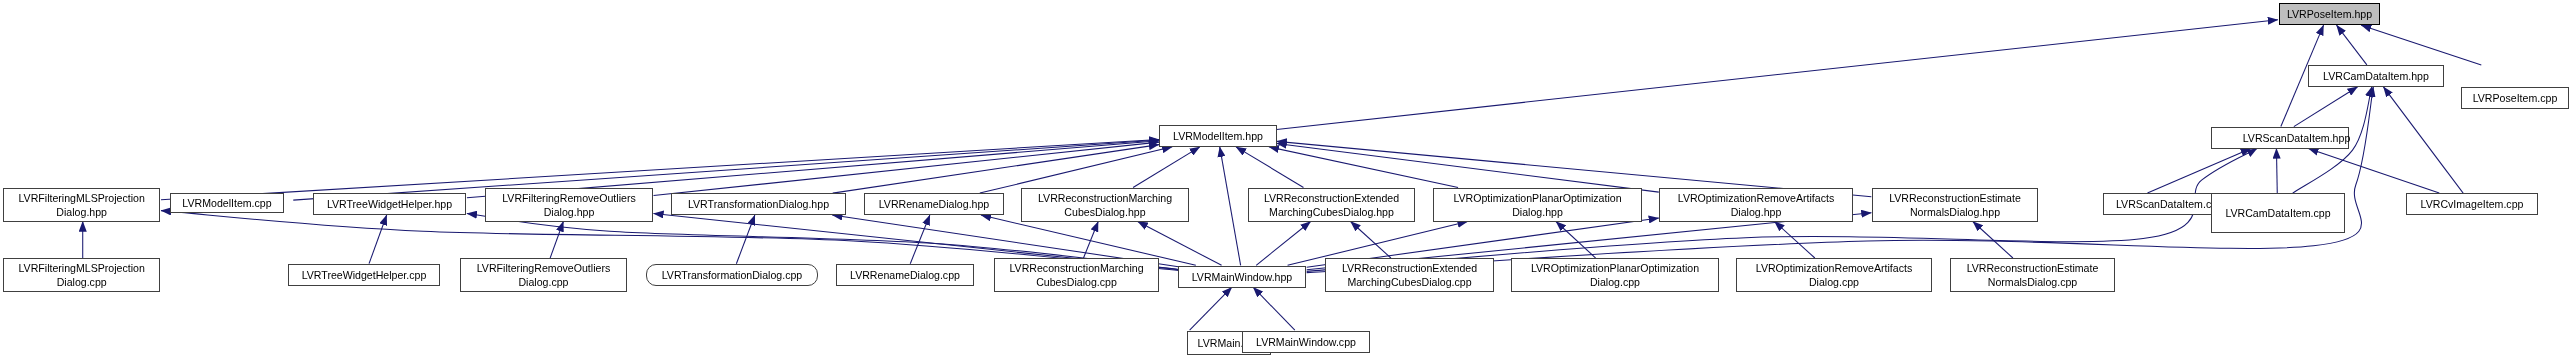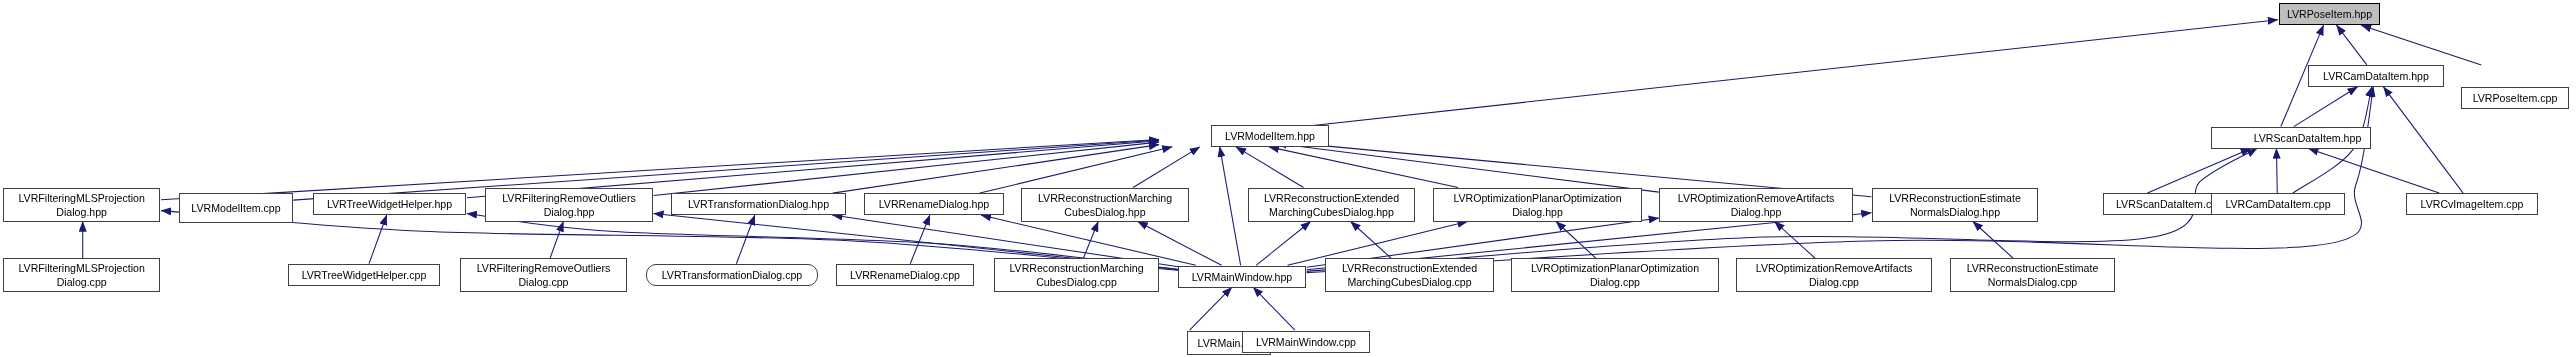--- a/index.html
+++ b/index.html
@@ -98,42 +98,42 @@
         <path d="M2479.448275862069,318 L2430.051724137931,273" fill="none" stroke="#191970" stroke-width="1.3" marker-end="url(#arrowhead)"></path>
         <path d="M1609,332.5279361459521 L2305,262.29304446978335" fill="none" stroke="#191970" stroke-width="1.3" marker-end="url(#arrowhead)"></path>
         <path d="M1464.746875,407 L1516.753125,354" fill="none" stroke="#191970" stroke-width="1.3" marker-end="url(#arrowhead)"></path>
         <path d="M1594.421875,407 L1543.078125,354" fill="none" stroke="#191970" stroke-width="1.3" marker-end="url(#arrowhead)"></path>
       </g>
   </svg>
   <div id="nodes">
       <div class="node root" style="left: 2279px; top: 3.2px; width: 101px; height: 22px; text-align: right;">LVRPoseItem.hpp</div>
       <div class="node" style="left: 2308px; top: 65px; width: 136px; height: 22px;">LVRCamDataItem.hpp</div>
       <div class="node" style="left: 2461px; top: 65px; width: 108px; height: 22px; margin-top: 22px;">LVRPoseItem.cpp</div>
-      <div class="node" style="left: 1211px; top: 125px; width: 118px; height: 22px;">LVRModelItem.hpp</div>
-      <div class="node" style="left: 2211px; top: 127px; width: 160px; height: 22px; padding-left: 33px;">LVRScanDataItem.hpp</div>
+      <div class="node" style="left: 1159px; top: 125px; width: 118px; height: 22px;">LVRModelItem.hpp</div>
+      <div class="node" style="left: 2211px; top: 127px; width: 138px; height: 22px; padding-left: 33px;">LVRScanDataItem.hpp</div>
       <div class="node" style="left: 3.2px; top: 188px; width: 157px; height: 34px;">LVRFilteringMLSProjection
 Dialog.hpp</div>
-      <div class="node" style="left: 179px; top: 193px; width: 114px; height: 30px;">LVRModelItem.cpp</div>
+      <div class="node" style="left: 170px; top: 193px; width: 114px; height: 20px;">LVRModelItem.cpp</div>
       <div class="node" style="left: 313px; top: 193px; width: 153px; height: 22px;">LVRTreeWidgetHelper.hpp</div>
       <div class="node" style="left: 485px; top: 188px; width: 168px; height: 34px;">LVRFilteringRemoveOutliers
 Dialog.hpp</div>
       <div class="node" style="left: 671px; top: 193px; width: 175px; height: 22px;">LVRTransformationDialog.hpp</div>
       <div class="node" style="left: 864px; top: 193px; width: 140px; height: 22px;">LVRRenameDialog.hpp</div>
       <div class="node" style="left: 1021px; top: 188px; width: 168px; height: 34px;">LVRReconstructionMarching
 CubesDialog.hpp</div>
       <div class="node" style="left: 1248px; top: 188px; width: 167px; height: 34px;">LVRReconstructionExtended
 MarchingCubesDialog.hpp</div>
       <div class="node" style="left: 1433px; top: 188px; width: 209px; height: 34px;">LVROptimizationPlanarOptimization
 Dialog.hpp</div>
       <div class="node" style="left: 1659px; top: 188px; width: 194px; height: 34px;">LVROptimizationRemoveArtifacts
 Dialog.hpp</div>
       <div class="node" style="left: 1872px; top: 188px; width: 166px; height: 34px;">LVRReconstructionEstimate
 NormalsDialog.hpp</div>
       <div class="node" style="left: 2056px; top: 193px; width: 133px; height: 22px; margin-left: 47px;">LVRScanDataItem.cpp</div>
-      <div class="node" style="left: 2211px; top: 193px; width: 134px; height: 22px;">LVRCamDataItem.cpp</div>
+      <div class="node" style="left: 2211px; top: 193px; width: 134px; height: 40px;">LVRCamDataItem.cpp</div>
       <div class="node" style="left: 2406px; top: 193px; width: 132px; height: 22px;">LVRCvImageItem.cpp</div>
       <div class="node" style="left: 3.2px; top: 258px; width: 157px; height: 34px;">LVRFilteringMLSProjection
 Dialog.cpp</div>
       <div class="node" style="left: 288px; top: 264px; width: 152px; height: 22px;">LVRTreeWidgetHelper.cpp</div>
       <div class="node" style="left: 460px; top: 258px; width: 167px; height: 34px;">LVRFilteringRemoveOutliers
 Dialog.cpp</div>
       <div class="node" style="left: 646px; top: 264px; width: 172px; height: 22px; border-radius: 10px;">LVRTransformationDialog.cpp</div>
       <div class="node" style="left: 836px; top: 264px; width: 138px; height: 22px;">LVRRenameDialog.cpp</div>
       <div class="node" style="left: 994px; top: 258px; width: 165px; height: 34px;">LVRReconstructionMarching
 CubesDialog.cpp</div>

